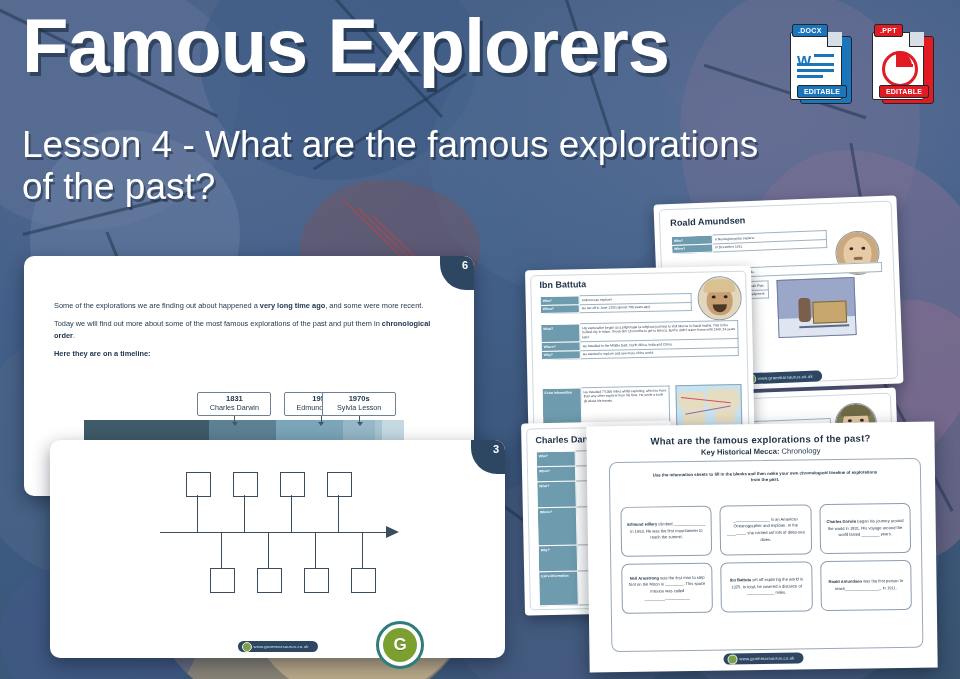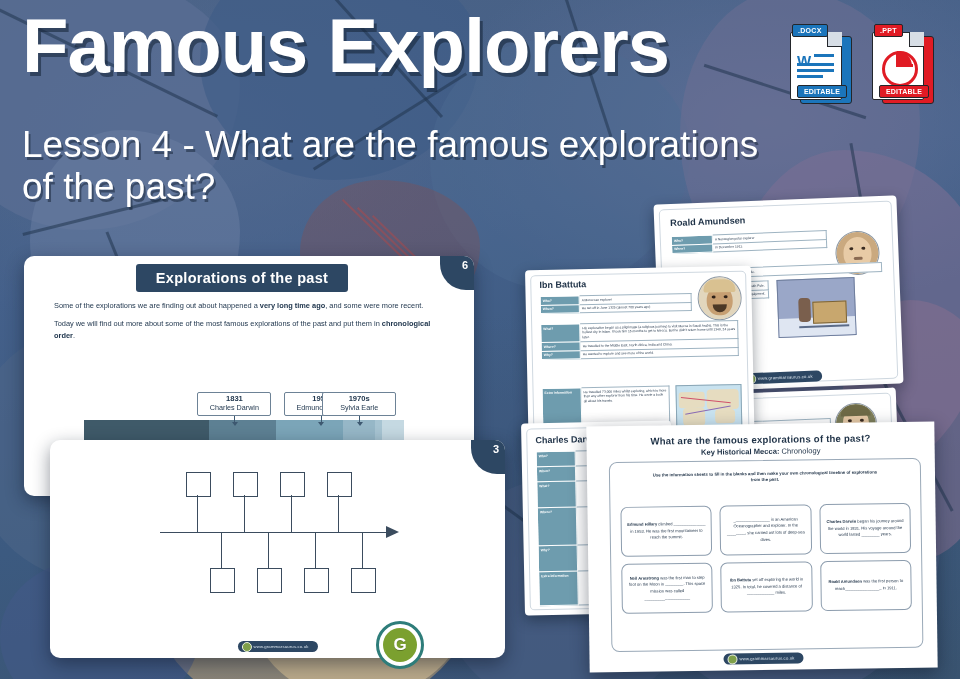--- a/index.html
+++ b/index.html
@@ -353,26 +353,24 @@
       <tr>
             <td class="k" style="height:30px;">Extra information</td>
             <td class="v"></td>
           </tr>
     </tbody>
       </table>
   </div>
 
   <div class="sheet slide" id="slide6">
     <div class="corner-num">6</div>
-    <div class="title-bar">
-      <span>Explorations of the past</span>
-    </div>
     <div class="body">
       <p>Some of the explorations we are finding out about happened a <b>very long time ago</b>, and some were more recent.</p>
       <p>Today we will find out more about some of the most famous explorations of the past and put them in <b>chronological order</b>.</p>
+      <p><b>Here they are on a timeline:</b></p>
     </div>
 
     <div class="tl">
       <div class="tl-bar" id="tl-bar">
           <div class="tl-seg" style="width: 39%; background: rgb(63, 90, 105);"></div>
           <div class="tl-seg" style="width: 21%; background: rgb(93, 128, 147);"></div>
           <div class="tl-seg" style="width: 21%; background: rgb(123, 165, 184);"></div>
           <div class="tl-seg" style="width: 10%; background: rgb(150, 183, 199);"></div>
           <div class="tl-seg" style="width: 2%; background: rgb(167, 196, 210);"></div>
           <div class="tl-seg" style="width: 7%; background: rgb(197, 217, 226);"></div>
@@ -383,21 +381,21 @@
             <span class="n">Charles Darwin</span>
           </div>
           <div class="tick down" style="left: 152.4px; top: 32px; height: 6px;"></div>
           <div class="tl-lbl" style="width: 74px; left: 201.8px; top: 8px;">
             <span class="y">1953</span>
             <span class="n">Edmund Hillary</span>
           </div>
           <div class="tick down" style="left: 238.8px; top: 32px; height: 6px;"></div>
           <div class="tl-lbl" style="width: 74px; left: 240.2px; top: 8px;">
             <span class="y">1970s</span>
-            <span class="n">Sylvia Earle</span>
+            <span class="n">Sylvia Lesson</span>
           </div>
           <div class="tick down" style="left: 277.2px; top: 32px; height: 6px;"></div>
         </div>
       <div id="tl-below">
           <div class="tl-lbl" style="width: 74px; left: -2px; top: 64px;">
             <span class="y">1325</span>
             <span class="n">Ibn Battuta</span>
           </div>
           <div class="tick up" style="left: 5.2px; top: 60px; height: 6px;"></div>
           <div class="tl-lbl" style="width: 74px; left: 118.6px; top: 64px;">

